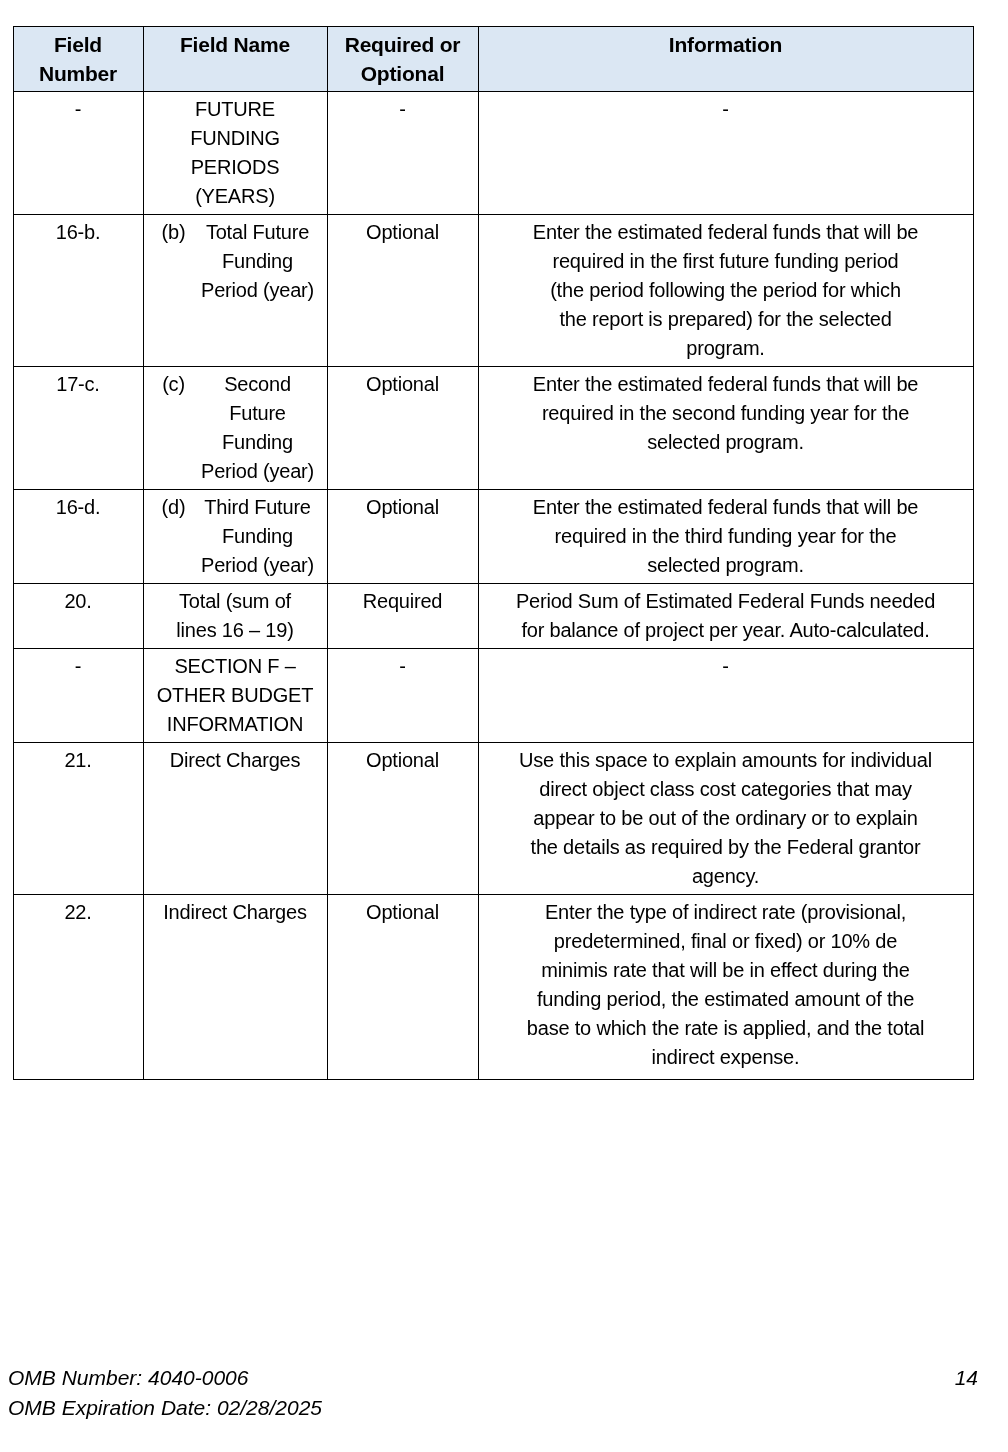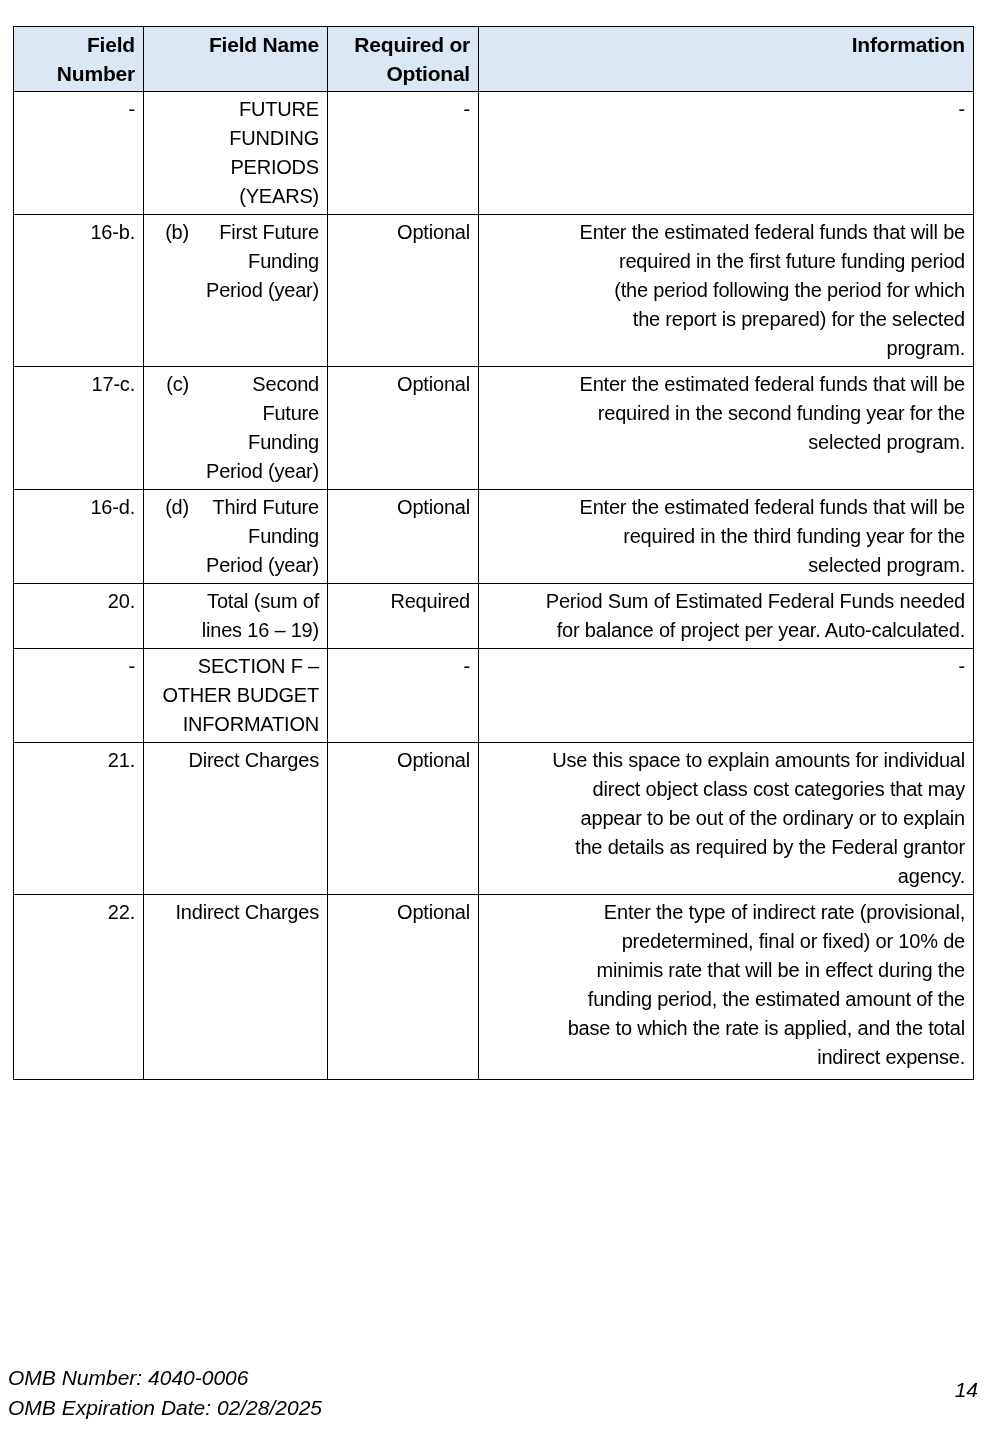--- a/index.html
+++ b/index.html
@@ -20,25 +20,25 @@
     border-collapse: collapse;
     table-layout: fixed;
   }
   table.doc-table col.c1 { width: 130px; }
   table.doc-table col.c2 { width: 184px; }
   table.doc-table col.c3 { width: 151px; }
   table.doc-table col.c4 { width: 495px; }
   table.doc-table th, table.doc-table td {
     border: 1.6px solid #000000;
     vertical-align: top;
-    padding: 3px 8px 3px 0;
+    padding: 3px 8px 3px 7px;
     font-size: 20px;
     line-height: 29px;
     letter-spacing: -0.2px;
-    text-align: right;
+    text-align: center;
     overflow: hidden;
   }
   table.doc-table th {
     background: #dbe7f3;
     font-weight: bold;
     font-size: 21px;
     white-space: pre-line;
   }
   .pre { white-space: pre-line; }
   .name-wrap { display: flex; }
@@ -50,21 +50,21 @@
     left: 8px;
     top: 1363px;
     width: 970px;
     font-size: 21px;
     font-style: italic;
     line-height: 30px;
   }
   .footer .page-num {
     position: absolute;
     right: 0;
-    top: 12px;
+    top: 0;
   }
 </style>
 </head>
 <body>
 
 <div class="page">
 
   <table class="doc-table">
     <colgroup>
       <col class="c1">
@@ -95,21 +95,21 @@
       </td>
       <td>-</td>
       <td class="pre">-</td>
     </tr>
 
     <tr style="height:122px">
       <td>16-b.</td>
       <td>
         <div class="name-wrap">
           <span class="marker">(b)</span>
-          <span class="name-text">First Future
+          <span class="name-text">Total Future
 Funding
 Period (year)</span>
         </div>
       </td>
       <td>Optional</td>
       <td class="pre">Enter the estimated federal funds that will be
 required in the first future funding period
 (the period following the period for which
 the report is prepared) for the selected
 program.</td>

